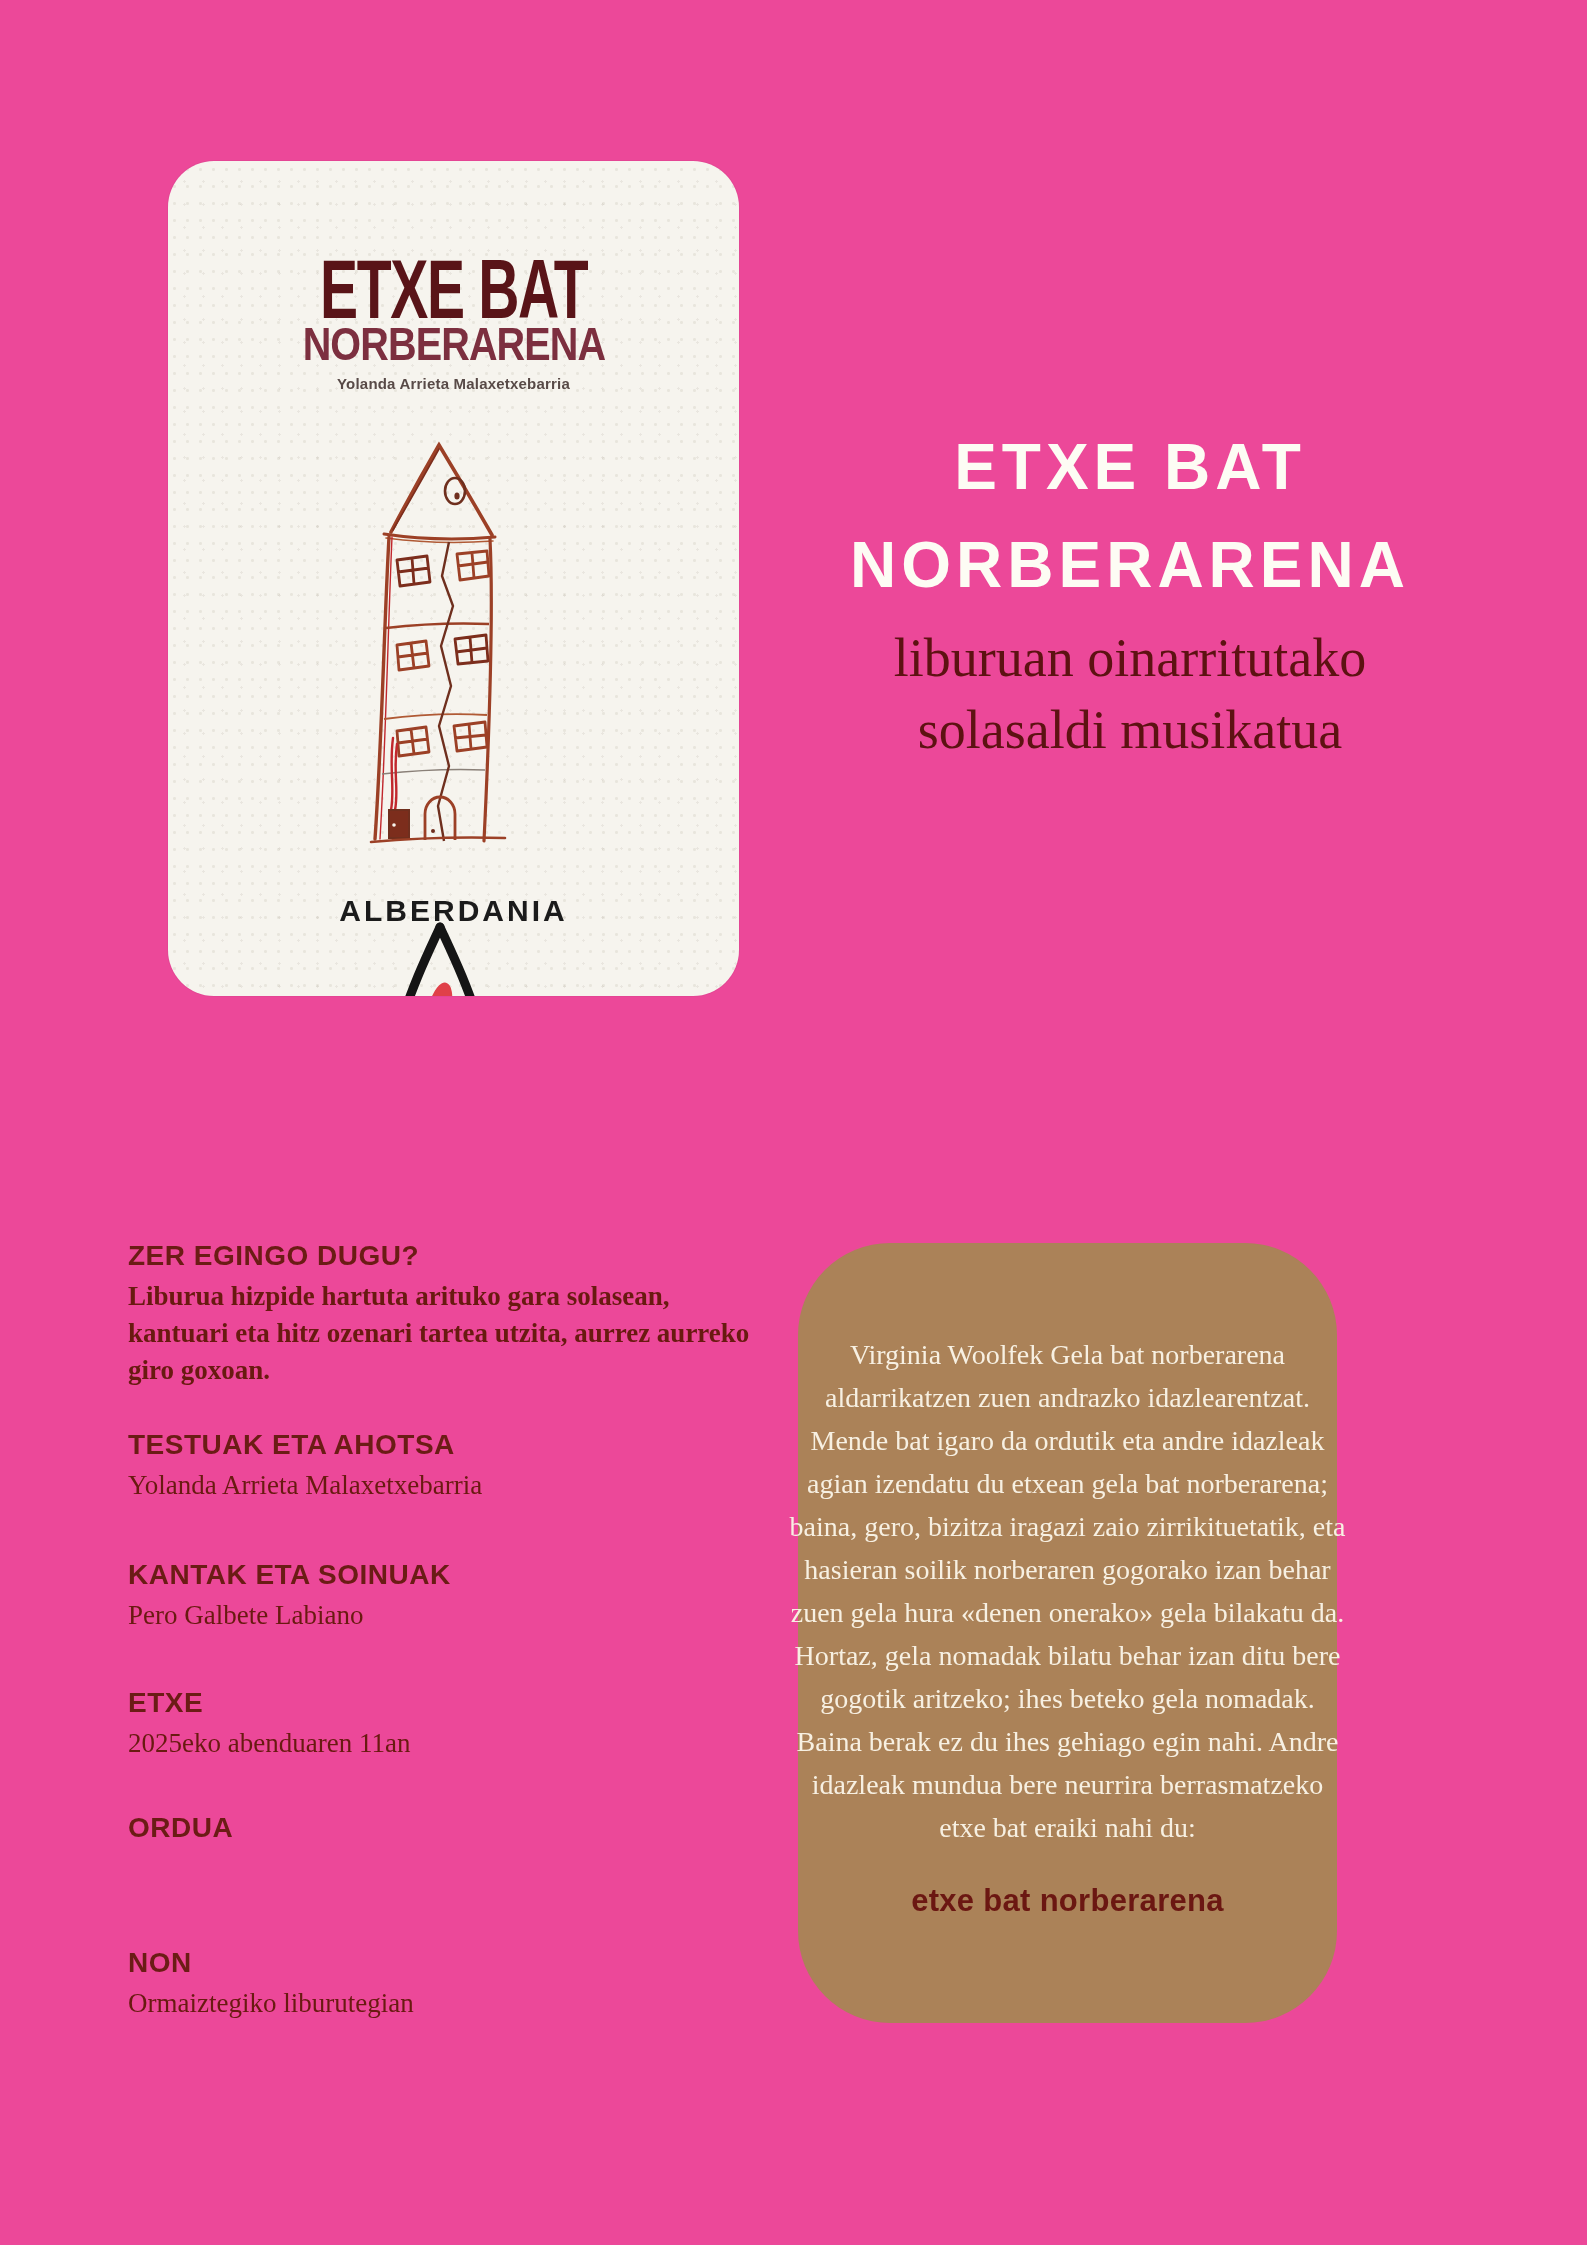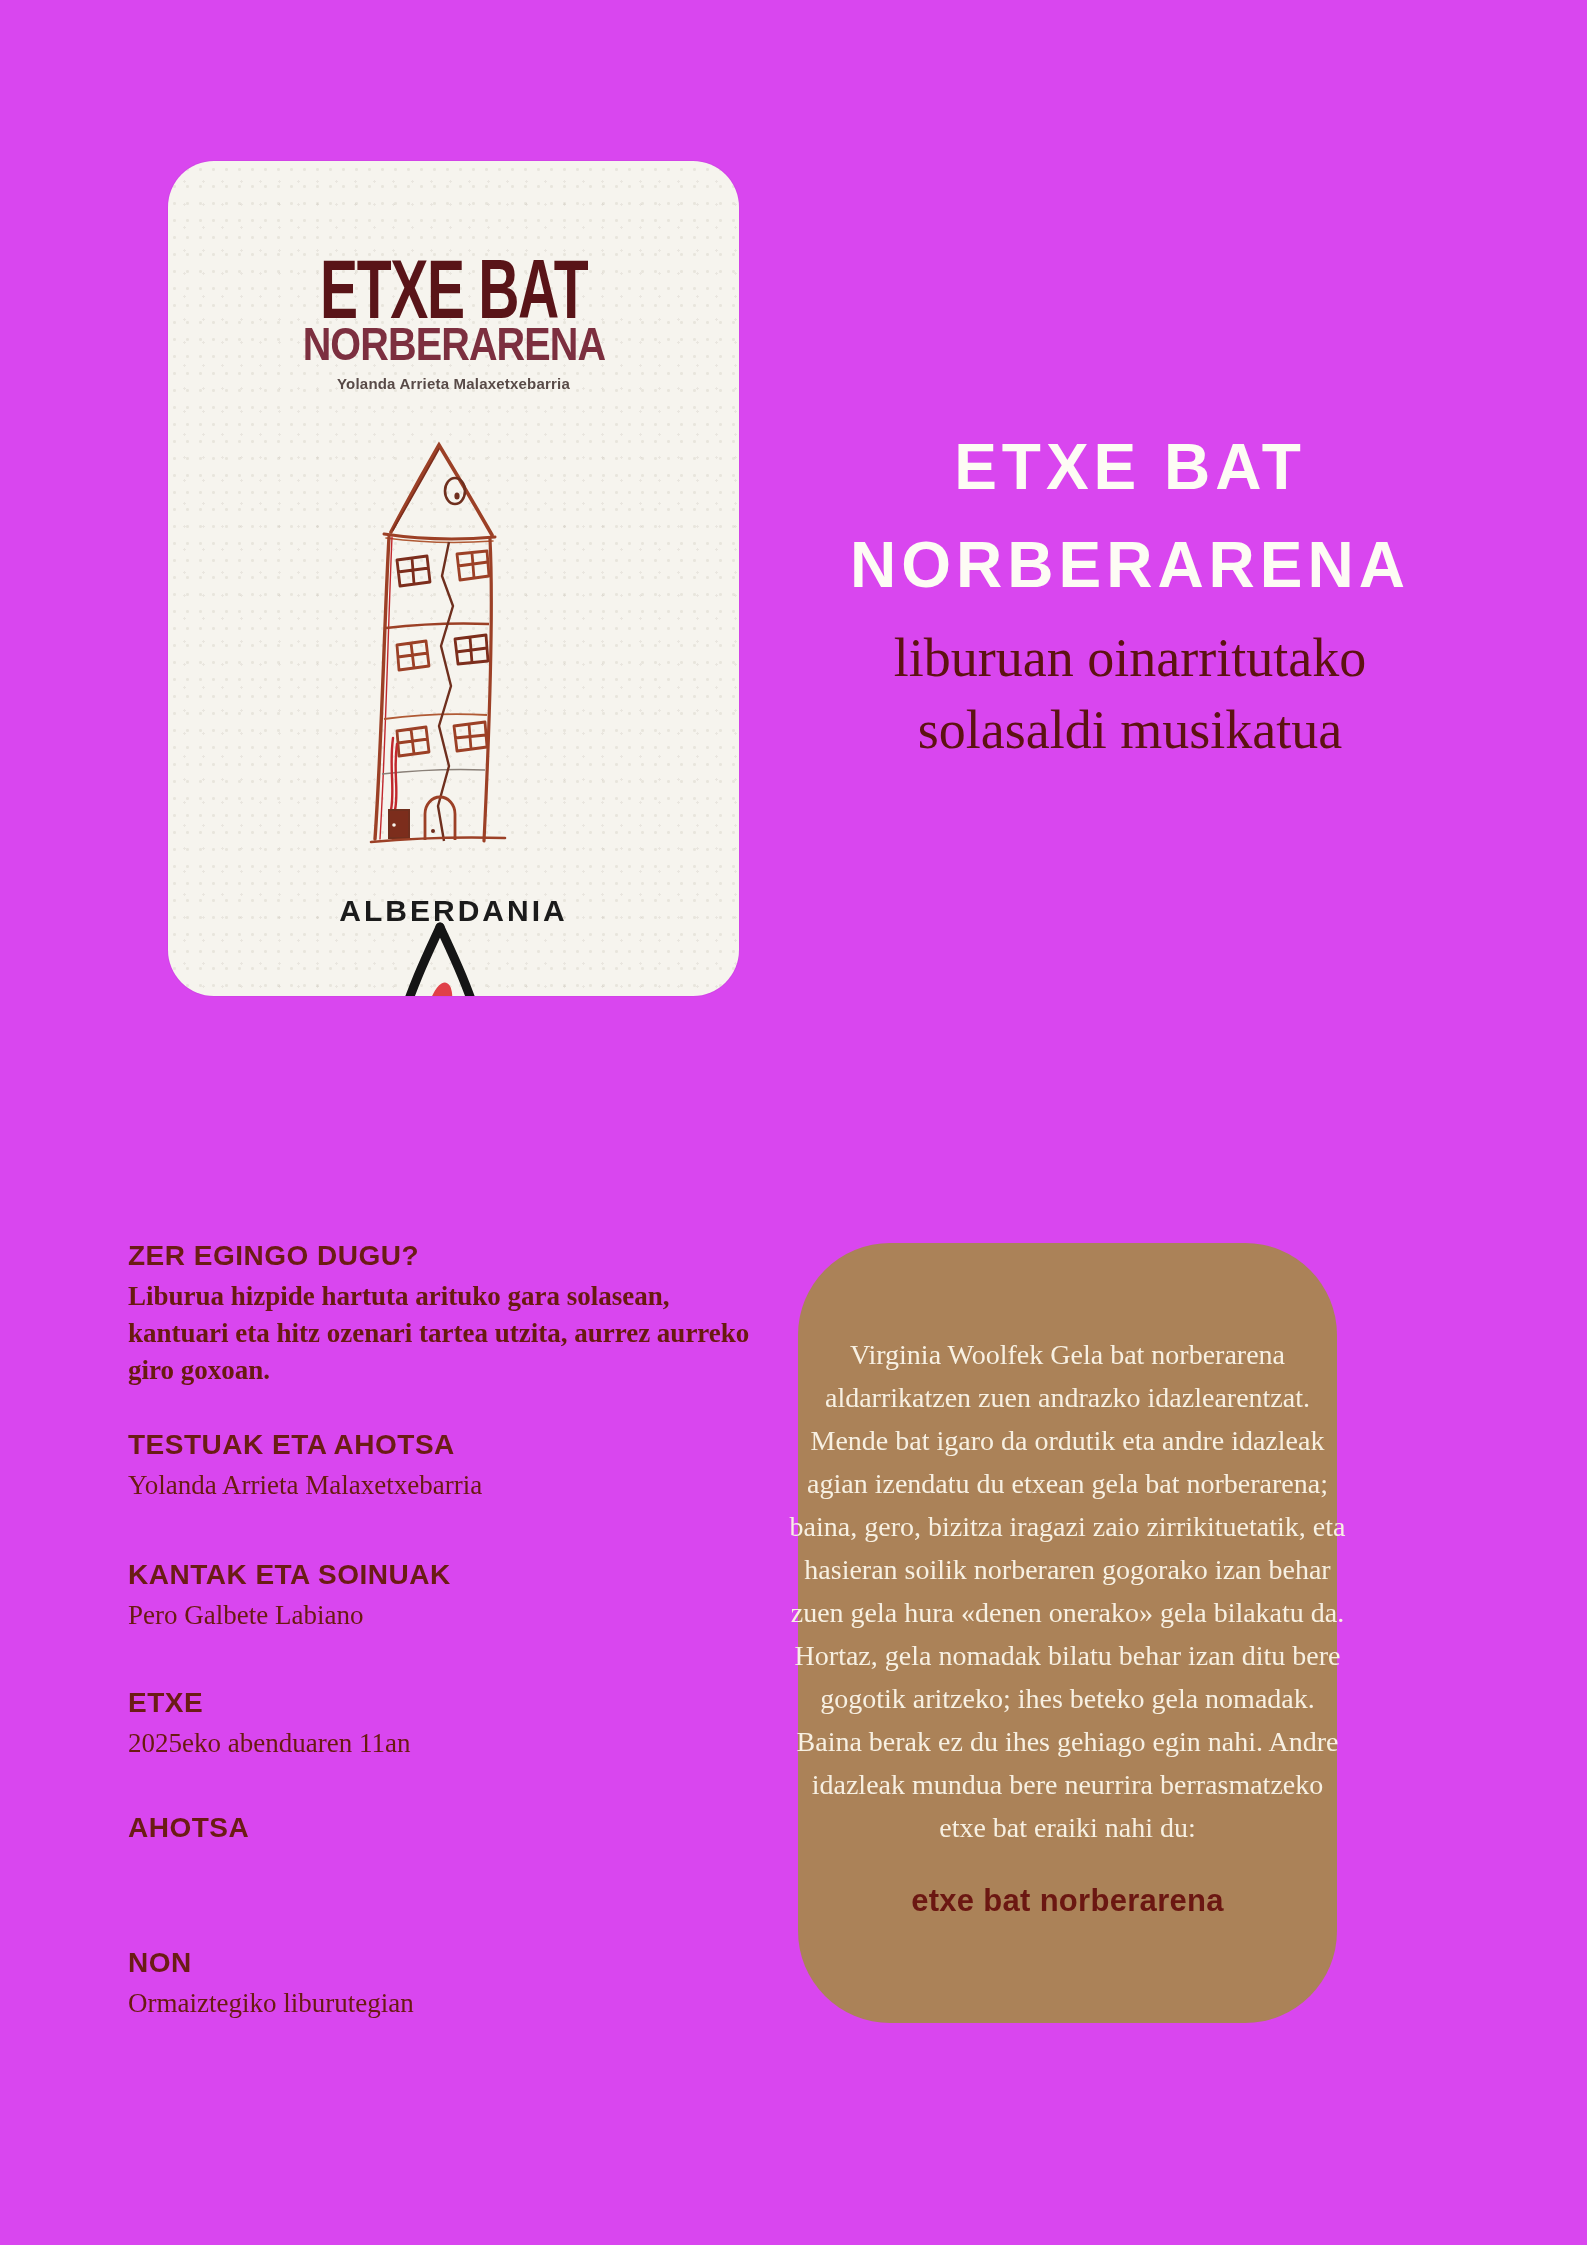--- a/index.html
+++ b/index.html
@@ -1,19 +1,19 @@
 <!DOCTYPE html>
 <html><head>
 <meta charset="utf-8">
 <style>
   * { margin:0; padding:0; box-sizing:border-box; }
   html,body { background:#e8d78c; }
   .page {
     position:relative; width:1587px; height:2245px;
-    background:#d946ef; overflow:hidden;
+    background:#ec4899; overflow:hidden;
     font-family:"Liberation Sans", sans-serif;
   }
 
   
   .cover {
     position:absolute; left:168px; top:161px; width:571px; height:835px;
     background-color:#f6f4ee;
     background-image:
       radial-gradient(rgba(150,138,118,.14) 1.2px, transparent 1.4px),
       radial-gradient(rgba(120,108,90,.10) 1px, transparent 1.2px);
@@ -184,21 +184,21 @@
       <h3>KANTAK ETA SOINUAK</h3>
       <div class="body">Pero Galbete Labiano</div>
     </div>
 
     <div class="sec sec-4">
       <h3>ETXE</h3>
       <div class="body">2025eko abenduaren 11an</div>
     </div>
 
     <div class="sec sec-5">
-      <h3>AHOTSA</h3>
+      <h3>ORDUA</h3>
     </div>
 
     <div class="sec sec-6">
       <h3>NON</h3>
       <div class="body">Ormaiztegiko liburutegian</div>
     </div>
 
   </div>
 
   <div class="info-box">

